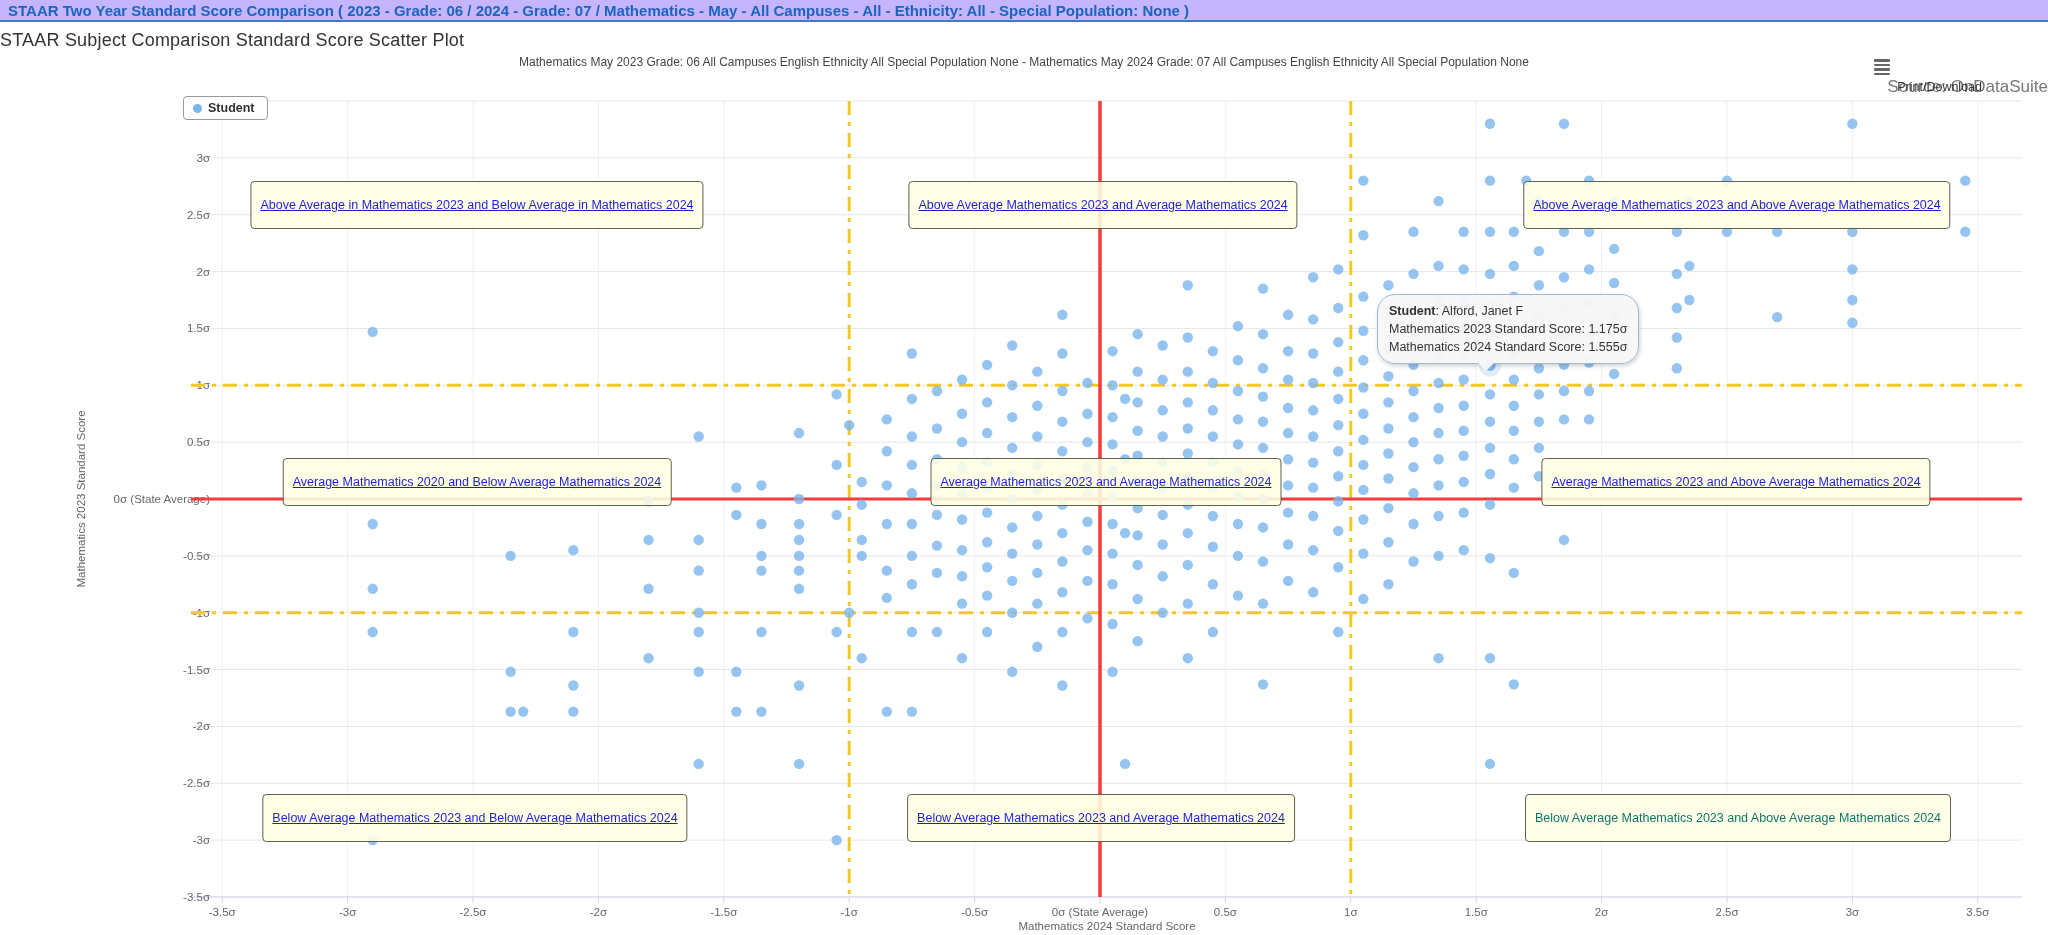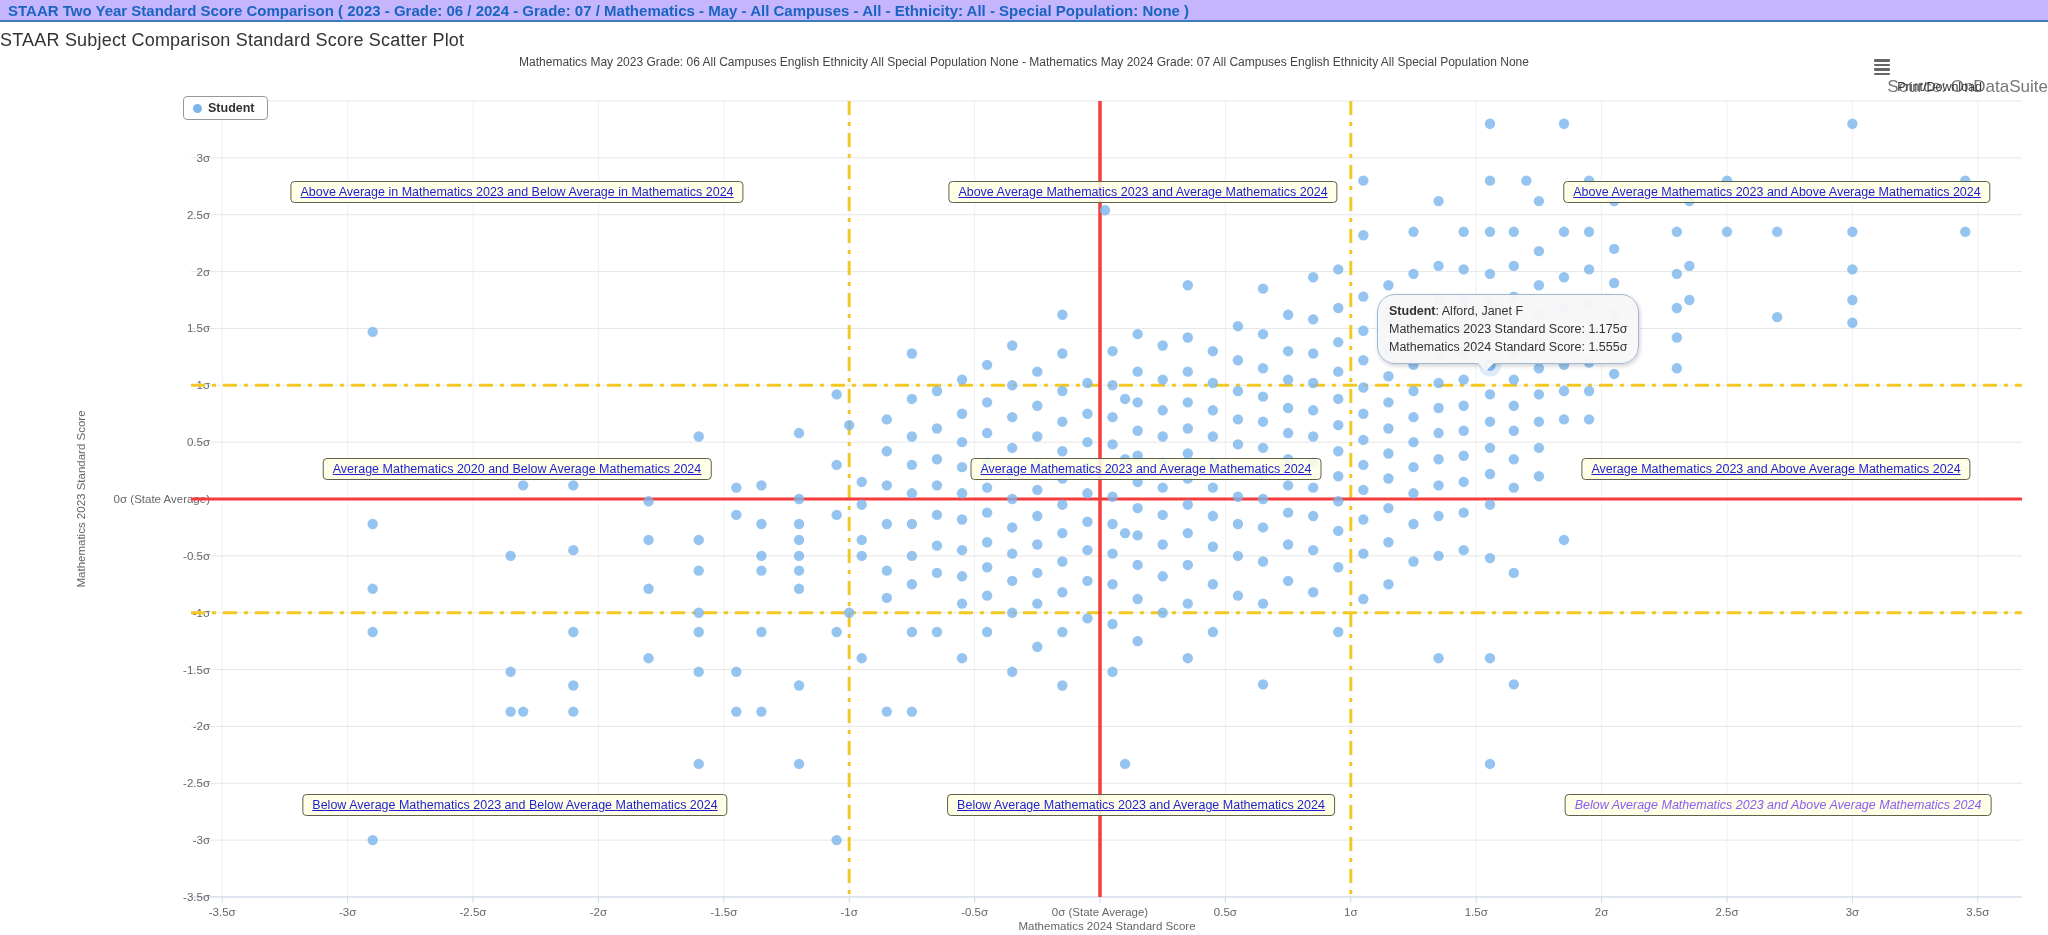--- a/index.html
+++ b/index.html
@@ -18,24 +18,24 @@
   .burger{display:flex;flex-direction:column;gap:2px;}
   .burger i{display:block;width:16px;height:2.5px;background:#666;border-radius:1px;}
   .print-label{font-size:12.5px;color:#333;margin-top:40px;}
   .legend{position:absolute;left:183px;top:96px;background:#fff;border:1px solid #999;
           border-radius:4px;padding:4px 12px 4px 9px;display:flex;align-items:center;gap:6px;z-index:5;}
   .legend-dot{width:9px;height:9px;border-radius:50%;background:#7cb5ec;}
   .legend-label{font-size:12.5px;font-weight:bold;color:#333;}
   #plot{position:absolute;left:0;top:0;}
   svg text{font-family:"Liberation Sans",sans-serif;font-size:11.5px;fill:#666;}
   .qlabel{position:absolute;transform:translateX(-50%);background:rgba(255,255,228,0.88);
-          border:1px solid #60604e;border-radius:4px;padding:3px 9px;font-size:12.5px;
-          white-space:nowrap;z-index:6;margin-left:40px;}
+          border:1px solid #60604e;border-radius:4px;padding:16px 9px;font-size:12.5px;
+          white-space:nowrap;z-index:6;}
   .qlabel a{color:#1f1fd1;text-decoration:underline;cursor:pointer;}
-  .qlabel .plain{color:#8b5cf6;text-decoration:none;font-style:italic;}
+  .qlabel .plain{color:#0f766e;text-decoration:none;}
   .tooltip{position:absolute;left:1377px;top:294px;z-index:8;background:rgba(247,247,247,0.95);
            border:1px solid #9fb8d5;border-radius:18px;padding:7px 11px;font-size:12.5px;color:#333;
            line-height:1.45;white-space:nowrap;box-shadow:1px 2px 4px rgba(0,0,0,0.18);}
   .tooltip:after{content:"";position:absolute;left:100px;bottom:-8px;width:0;height:0;
            border-left:8px solid transparent;border-right:8px solid transparent;
            border-top:8px solid rgba(247,247,247,0.97);}
   .tooltip b{font-weight:bold;}
 </style>
 </head>
 <body>

